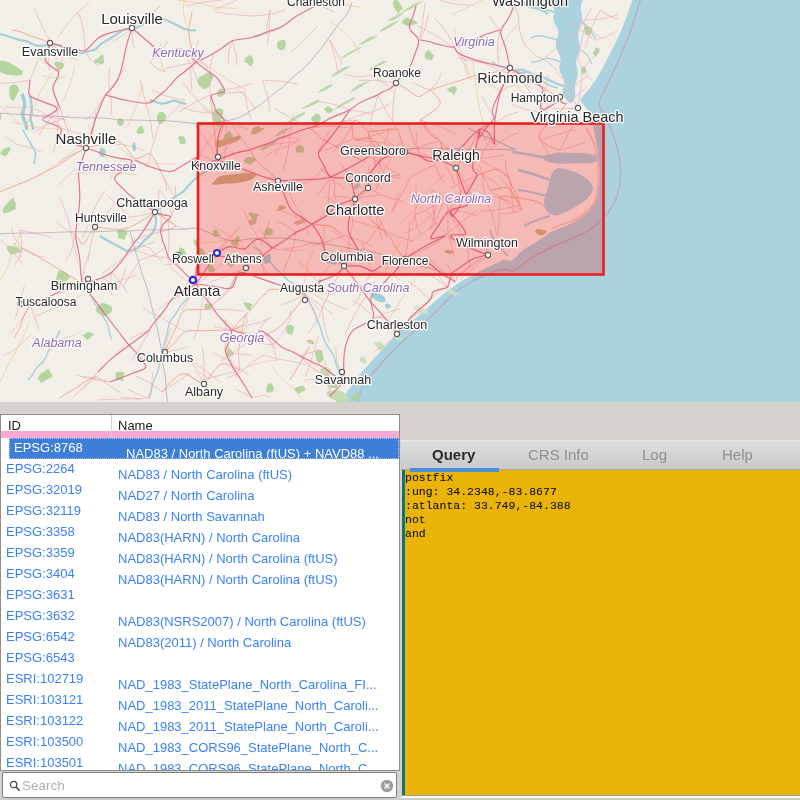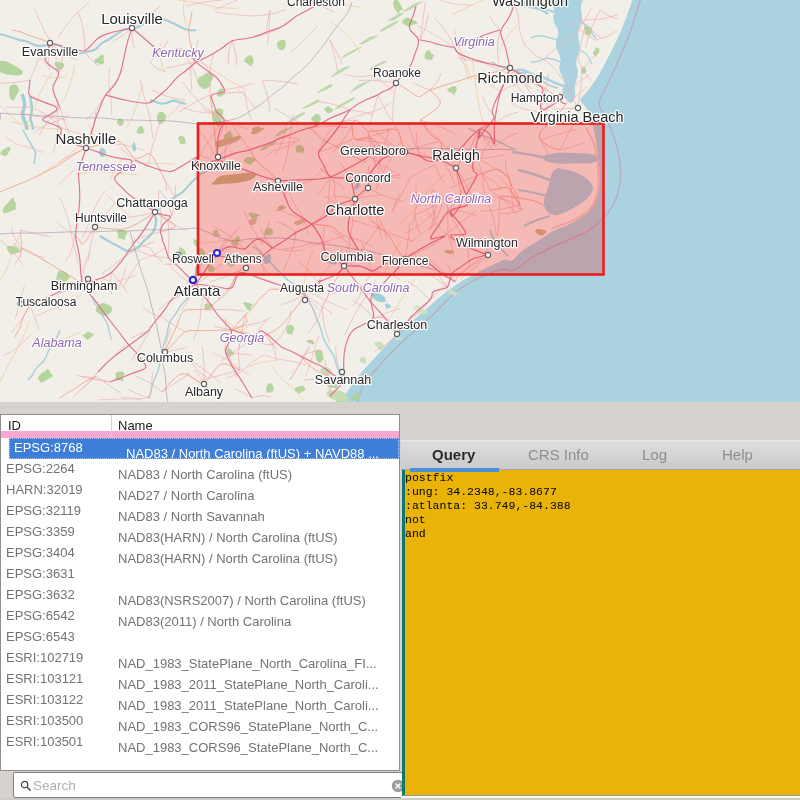--- a/index.html
+++ b/index.html
@@ -3,26 +3,26 @@
 * { margin:0; padding:0; box-sizing:border-box; }
 body { width:800px; height:800px; overflow:hidden; position:relative;
   font-family:"Liberation Sans",sans-serif; background:#d6d2ce; }
 #map { position:absolute; top:0; left:0; width:800px; height:402px; overflow:hidden; background:#f2efe8; }
 #tablewrap { position:absolute; left:0; top:414px; width:400px; height:357px;
   background:#ffffff; border:1px solid #8e8e8e; overflow:hidden; }
 .thead { height:23px; border-bottom:7px solid #f9a8d4; position:relative; font-size:13px; color:#1a1a1a; }
 .thead .c1 { position:absolute; left:7px; top:3px; }
 .thead .c2 { position:absolute; left:117px; top:3px; }
 .thead .vline { position:absolute; left:110px; top:0; width:1px; height:23px; background:#d4d4d4; }
-.trow { height:21px; font-size:13px; color:#737373; position:relative; white-space:nowrap; }
+.trow { height:21px; font-size:13px; color:#3b82f6; position:relative; white-space:nowrap; }
 .trow .c1 { position:absolute; left:5px; top:2px; }
 .trow .c2 { position:absolute; left:117px; top:8px; }
 .trow.sel { background:#3d7ed9; color:#ffffff; outline:1px dotted #a8c8ee; outline-offset:-1px;margin-left:8px; }
 #search { position:absolute; left:2px; top:772px; width:395px; height:26px; background:#fff;
-  border:1px solid #7f7f7f; border-radius:2px;margin-left:11px; }
+  border:1px solid #7f7f7f; border-radius:2px; }
 #search .ph { position:absolute; left:19px; top:5px; font-size:13.5px; color:#b0afad; }
 #search svg { position:absolute; }
 #rightpanel { position:absolute; left:401px; top:440px; width:399px; height:384px;padding-left:30px; }
 #tabbar { position:absolute; left:0; top:0; width:399px; height:30px;
   background:linear-gradient(#dedede,#cacaca); border-top:1px solid #e8e8e8; border-bottom:1px solid #a6a6a6; }
 .tab { position:absolute; top:5px; font-size:15px; color:#8f8f8f; }
 .tab.active { color:#2b2b2b; font-weight:bold; }
 #tabline { position:absolute; left:9px; top:28px; width:89px; height:3.5px; background:#4a90d9; z-index:6; }
 #txtarea { position:absolute; left:1px; top:30px; width:398px; height:325px; background:#eab308;
   border-left:3px solid #0f766e; font-family:"Liberation Mono",monospace; font-size:11.5px;
@@ -756,26 +756,30 @@
     </div>
   <div class="trow sel">
       <div class="c1">EPSG:8768</div>
       <div class="c2">NAD83 / North Carolina (ftUS) + NAVD88 ...</div>
     </div>
     <div class="trow">
       <div class="c1">EPSG:2264</div>
       <div class="c2">NAD83 / North Carolina (ftUS)</div>
     </div>
     <div class="trow">
-      <div class="c1">HARN:32019</div>
+      <div class="c1">EPSG:32019</div>
       <div class="c2">NAD27 / North Carolina</div>
     </div>
     <div class="trow">
       <div class="c1">EPSG:32119</div>
       <div class="c2">NAD83 / North Savannah</div>
+    </div>
+    <div class="trow">
+      <div class="c1">EPSG:3358</div>
+      <div class="c2">NAD83(HARN) / North Carolina</div>
     </div>
     <div class="trow">
       <div class="c1">EPSG:3359</div>
       <div class="c2">NAD83(HARN) / North Carolina (ftUS)</div>
     </div>
     <div class="trow">
       <div class="c1">EPSG:3404</div>
       <div class="c2">NAD83(HARN) / North Carolina (ftUS)</div>
     </div>
     <div class="trow">

